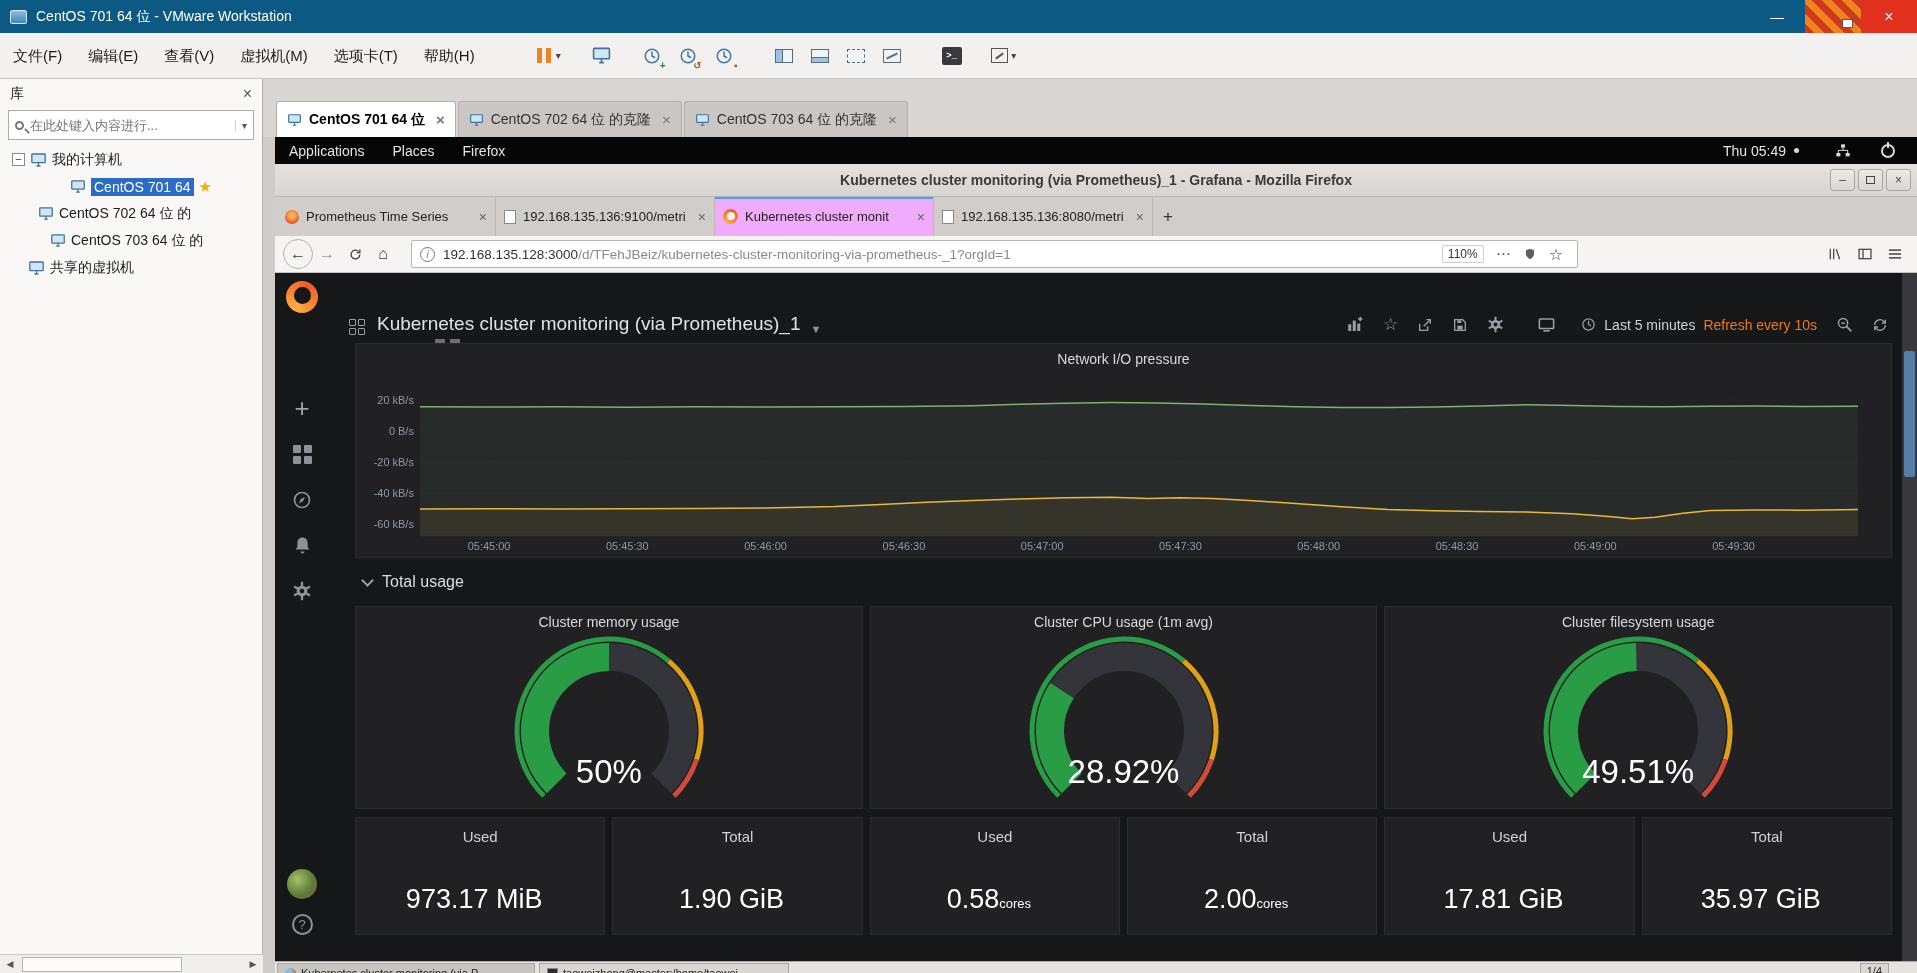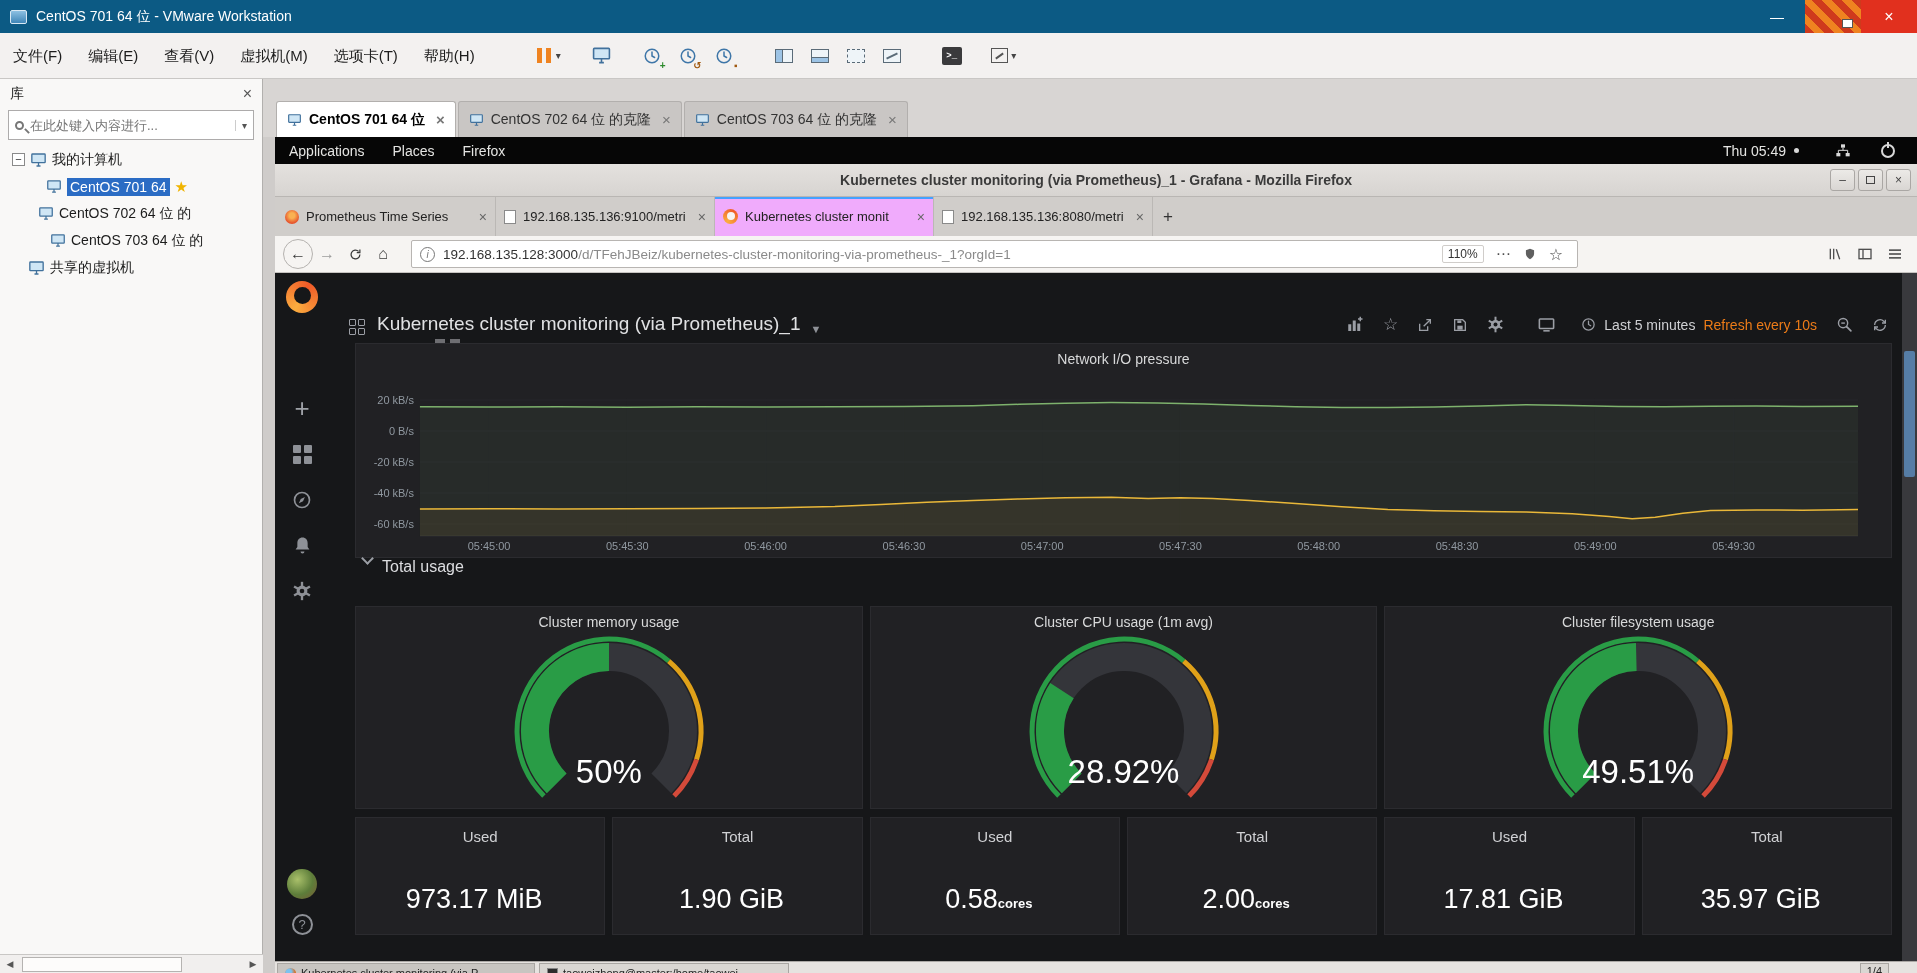--- a/index.html
+++ b/index.html
@@ -120,32 +120,32 @@
 #timepick{display:flex;align-items:center;gap:8px;margin-left:6px}
 #timepick .trange{color:#d0d1d4;font-size:14px}
 #timepick .trefresh{color:#eb7b18;font-size:14px}
 #gf-body{position:absolute;left:26px;right:10px;top:62px;bottom:0}
 .legend-frag{position:absolute;left:80px;top:4px;display:flex;gap:5px}
 .legend-frag b{width:10px;height:4px;background:#6e6e72}
 .gpanel{background:#212124;border:1px solid #2b2b2f}
 #panel-net{position:relative;height:215px;margin-top:8px}
 .ptitle{position:absolute;left:0;right:0;top:7px;text-align:center;font-size:14px;color:#d8d9da}
 #net-svg{position:absolute;left:6px;top:26px;width:calc(100% - 12px);height:185px}
-#row-total{height:48px;display:flex;align-items:flex-start;padding-left:4px}
+#row-total{height:48px;display:flex;align-items:center;padding-left:4px}
 .chev{width:9px;height:9px;border-left:2px solid #9b9ea5;border-bottom:2px solid #9b9ea5;transform:rotate(-45deg);margin:-4px 10px 0 4px}
 #row-total span{font-size:16px;color:#dcdde0}
 #gauges{display:flex;gap:7px;height:203px}
 .gaugep{flex:1;position:relative}
 .gauge-svgwrap{position:absolute;left:0;right:0;top:24px;display:flex;justify-content:center}
 .gauge-value{position:absolute;left:0;right:0;top:146px;text-align:center;font-size:33px;font-weight:500;color:#fff}
 #stats{display:flex;gap:7px;height:118px;margin-top:8px}
 .statp{flex:1;position:relative}
 .stat-label{position:absolute;left:0;right:0;top:10px;text-align:center;font-size:15px;color:#d0d1d4}
 .stat-value{position:absolute;left:0;right:12px;top:66px;text-align:center;font-size:27px;font-weight:500;color:#fff}
-.stat-value .sfx{font-size:13px;font-weight:700;margin-left:0}
+.stat-value .sfx{font-size:13px;font-weight:400;margin-left:0}
 #ff-scrollbar{width:15px;background:#39393d;position:relative}
 #ff-thumb{position:absolute;left:2px;right:2px;top:78px;height:126px;background:#567da6;border-radius:2px}
 
 
 #gnome-taskbar{position:absolute;left:0;top:824px;width:1642px;height:14px;background:#e6e3e0;border-top:1px solid #aba8a5;display:flex;align-items:flex-start;font-size:11px;color:#222;overflow:hidden}
 .tkbtn{height:20px;display:flex;align-items:center;gap:5px;padding:2px 7px;border:1px solid #a9a6a2;background:#dad7d3;margin:1px 2px 0 2px;white-space:nowrap;overflow:hidden}
 .tkbtn.pressed{background:#c8c5c1}
 .tkbtn .lbl{overflow:hidden}
 .tk-ff{width:11px;height:11px;border-radius:50%;background:radial-gradient(circle at 35% 35%,#7cc2f0 25%,#e66000 70%);flex:none}
 .tk-term{width:11px;height:11px;background:#2d2d2d;border:1px solid #888;flex:none}
@@ -326,21 +326,21 @@
       <span class="caret2">▾</span>
     </div>
     <div class="tree">
       <div class="trow" style="padding-left:12px">
         <span class="expander">−</span>
         <svg class="i" width="17" height="16" viewBox="0 0 24 24">
             <use href="#icon-monitor"></use>
           </svg>
         <span class="tlabel">我的计算机</span>
       </div>
-      <div class="trow" style="padding-left:46px">
+      <div class="trow" style="padding-left:70px">
         <svg class="i" width="16" height="15" viewBox="0 0 24 24">
             <use href="#icon-monitor"></use>
           </svg>
         <span class="tlabel sel">CentOS 701 64</span>
         <span class="star">★</span>
       </div>
       <div class="trow" style="padding-left:38px">
         <svg class="i" width="16" height="15" viewBox="0 0 24 24">
             <use href="#icon-monitor"></use>
           </svg>

